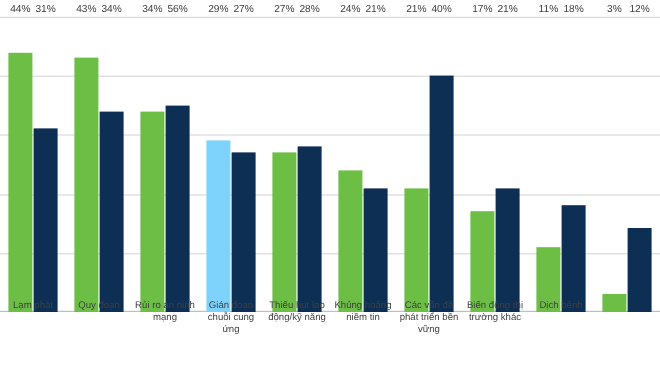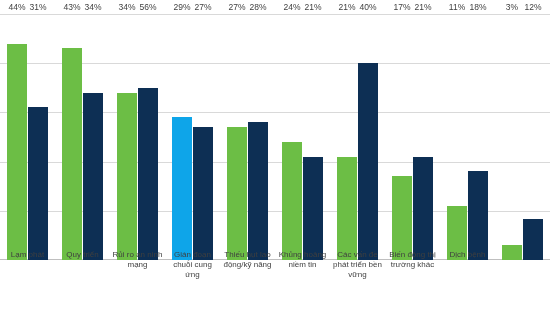--- a/index.html
+++ b/index.html
@@ -147,21 +147,21 @@
             </div>
           </div>
           <div class="bar-wrap">
             <div class="bar" style="height: 172.2px; background: rgb(13, 47, 84);">
               <span class="bar-label">56%</span>
             </div>
           </div>
         </div>
         <div class="group" style="width: 55px;">
           <div class="bar-wrap">
-            <div class="bar" style="height: 142.68px; background: #0ea5e9; text-decoration: underline;">
+            <div class="bar" style="height: 142.68px; background: #7dd3fc; text-decoration: underline;">
               <span class="bar-label">29%</span>
             </div>
           </div>
           <div class="bar-wrap">
             <div class="bar" style="height: 132.84px; background: rgb(13, 47, 84);">
               <span class="bar-label">27%</span>
             </div>
           </div>
         </div>
         <div class="group" style="width: 55px;">
@@ -224,30 +224,30 @@
             </div>
           </div>
         </div>
         <div class="group" style="width: 55px;">
           <div class="bar-wrap">
             <div class="bar" style="height: 14.76px; background: rgb(108, 190, 69);">
               <span class="bar-label">3%</span>
             </div>
           </div>
           <div class="bar-wrap">
-            <div class="bar" style="height: 41px; background: rgb(13, 47, 84);">
+            <div class="bar" style="height: 70px; background: rgb(13, 47, 84);">
               <span class="bar-label">12%</span>
             </div>
           </div>
         </div>
       </div>
   </div>
   <div id="cats">
       <div class="cat" style="width: 55px;">Lạm phát</div>
-      <div class="cat" style="width: 55px;">Quy triển</div>
+      <div class="cat" style="width: 55px;">Quy đoạn</div>
       <div class="cat" style="width: 55px;">Rủi ro an ninh mạng</div>
       <div class="cat" style="width: 55px;">Gián đoạn chuỗi cung ứng</div>
       <div class="cat" style="width: 55px;">Thiếu hụt lao động/kỹ năng</div>
       <div class="cat" style="width: 55px;">Khủng hoảng niềm tin</div>
       <div class="cat" style="width: 55px;">Các vấn đề phát triển bền vững</div>
       <div class="cat" style="width: 55px;">Biến động thị trường khác</div>
       <div class="cat" style="width: 55px;">Dịch bệnh</div>
     </div>
 </div>
 

